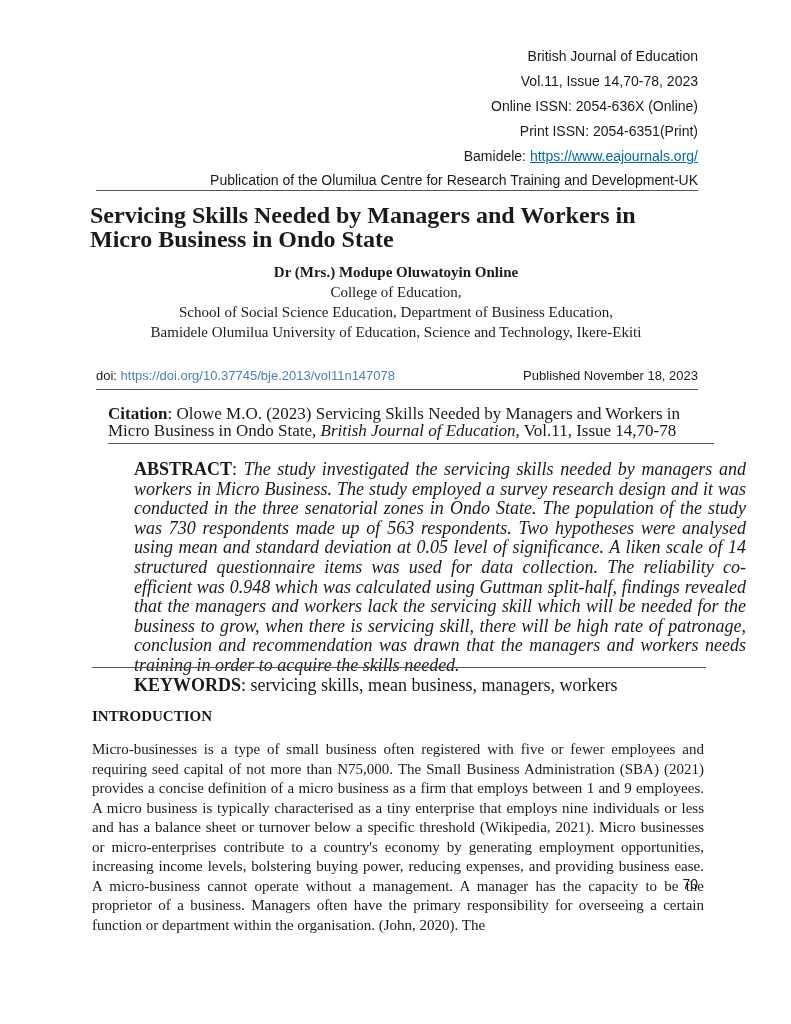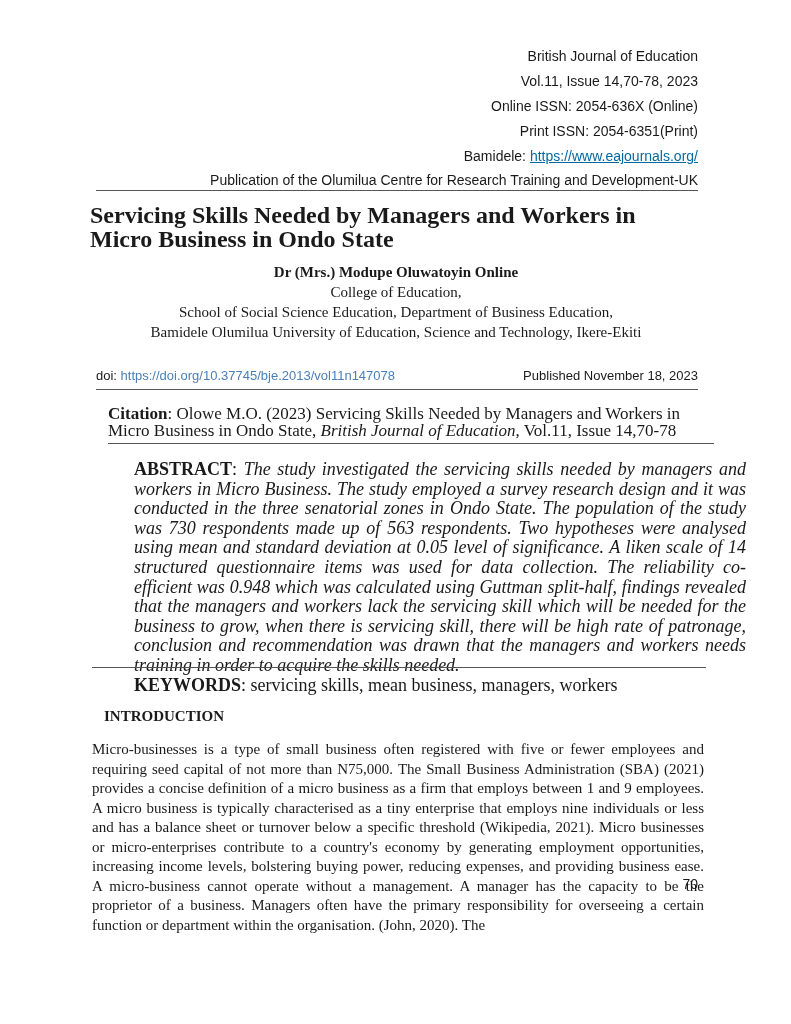--- a/index.html
+++ b/index.html
@@ -20,21 +20,21 @@
   .doi-row a { color: #4a7fb8; text-decoration: none; }
 
   .citation { position: absolute; left: 108px; width: 606px; top: 405px; font-size: 17px; line-height: 17px; border-bottom: 1.5px solid #555; padding-bottom: 4px; }
   .citation b { font-weight: bold; }
 
   .abstract { position: absolute; left: 92px; width: 612px; top: 460px; font-size: 18px; line-height: 19.6px; text-align: justify; margin-left: 42px; }
   .abstract i { font-style: italic; }
   .abstract b { font-weight: bold; }
   .rule-kw { position: absolute; left: 92px; width: 614px; top: 667px; border-top: 1.5px solid #555; }
 
-  .intro-h { position: absolute; left: 92px; top: 708px; font-size: 15px; font-weight: bold; margin-left: 12px; }
+  .intro-h { position: absolute; left: 92px; top: 708px; font-size: 15px; font-weight: bold; }
   .intro-p { position: absolute; left: 92px; width: 612px; top: 740px; font-size: 15px; line-height: 19.5px; text-align: justify; }
 
   .pagenum { position: absolute; right: 93px; top: 876px; font-size: 14px; }
 </style>
 </head>
 <body>
 
 <div class="hdr sans">
   <span class="line">British Journal of Education</span>
   <span class="line">Vol.11, Issue 14,70-78, 2023</span>

